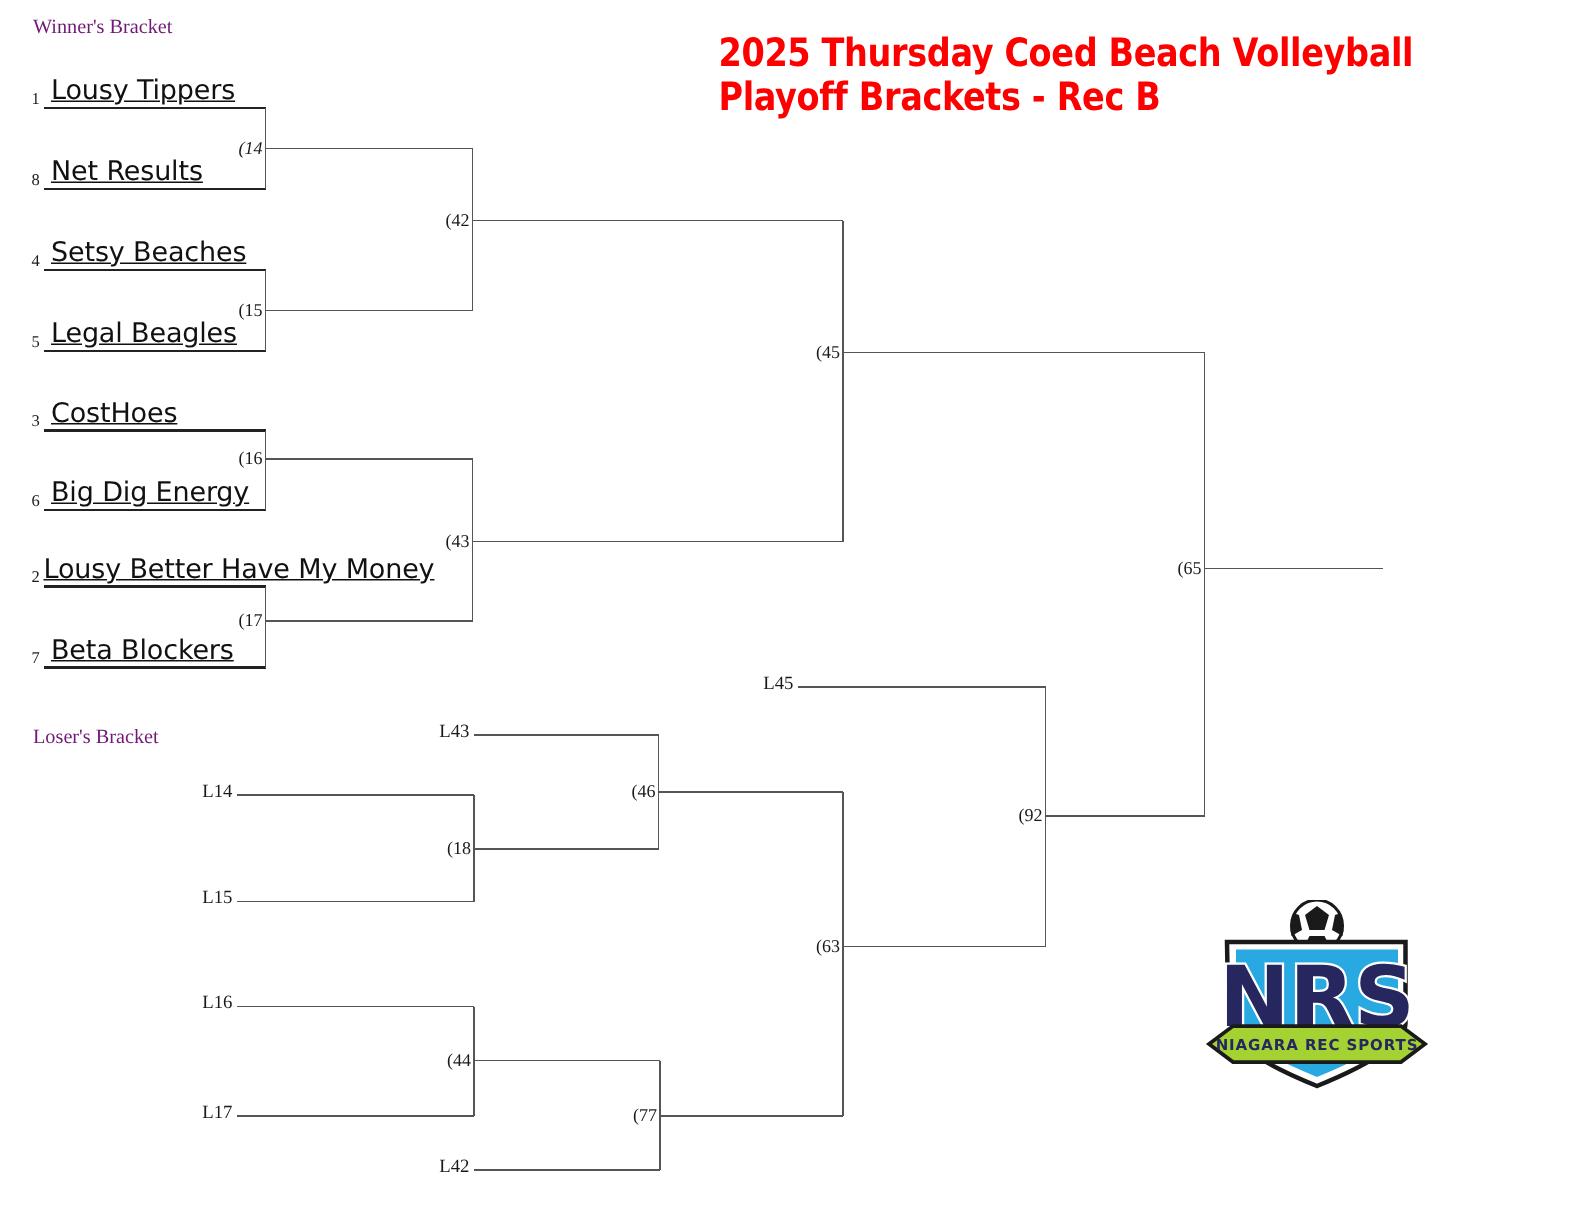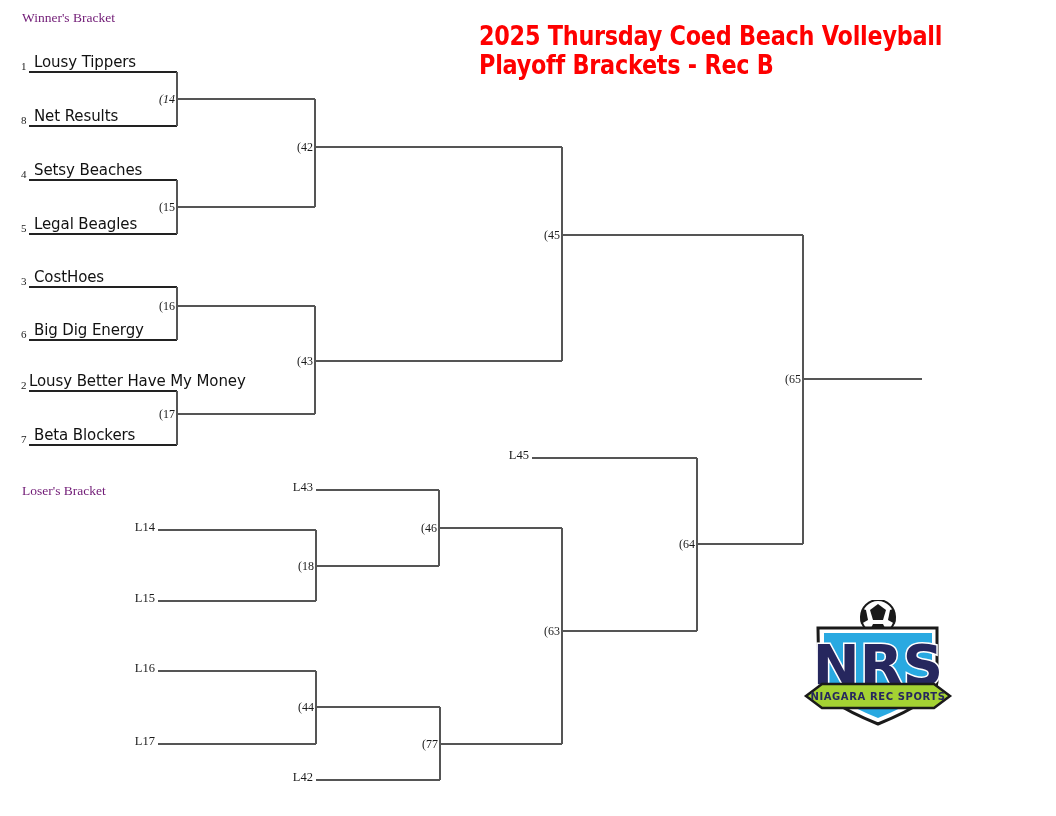--- a/index.html
+++ b/index.html
@@ -61,23 +61,24 @@
     left: 0;
     bottom: 0px;
     font-family: "Liberation Serif", serif;
     font-size: 11px;
     color: #1a1a1a;
   }
   .team-name {
     position: absolute;
     bottom: 1px;
     font-family: "DejaVu Sans", sans-serif;
-    font-size: 15px;
+    font-size: 18px;
     color: #111111;
     letter-spacing: -0.1px;
+    text-decoration: underline;
   }
   
   .game-label {
     position: absolute;
     font-family: "Liberation Serif", serif;
     font-size: 12px;
     color: #1a1a1a;
     white-space: nowrap;
     text-align: right;
     transform: translate(-100%, -50%);
@@ -198,21 +199,21 @@
       <div class="game-label" style="left: 175px; top: 414px;">(17</div>
       <div class="game-label" style="left: 313px; top: 147px;">(42</div>
       <div class="game-label" style="left: 313px; top: 361px;">(43</div>
       <div class="game-label" style="left: 560px; top: 235px;">(45</div>
       <div class="game-label" style="left: 801px; top: 379px;">(65</div>
       <div class="game-label" style="left: 314px; top: 566px;">(18</div>
       <div class="game-label" style="left: 437px; top: 528px;">(46</div>
       <div class="game-label" style="left: 314px; top: 707px;">(44</div>
       <div class="game-label" style="left: 438px; top: 744px;">(77</div>
       <div class="game-label" style="left: 560px; top: 631px;">(63</div>
-      <div class="game-label" style="left: 695px; top: 544px;">(64</div>
+      <div class="game-label" style="left: 695px; top: 544px;">(92</div>
       <div class="feed-label" style="left: 316px; top: 495px;">L43</div>
       <div class="feed-label" style="left: 158px; top: 535px;">L14</div>
       <div class="feed-label" style="left: 158px; top: 606px;">L15</div>
       <div class="feed-label" style="left: 158px; top: 676px;">L16</div>
       <div class="feed-label" style="left: 158px; top: 749px;">L17</div>
       <div class="feed-label" style="left: 316px; top: 785px;">L42</div>
       <div class="feed-label" style="left: 532px; top: 463px;">L45</div>
     </div>
 
   <div class="nrs-logo">

